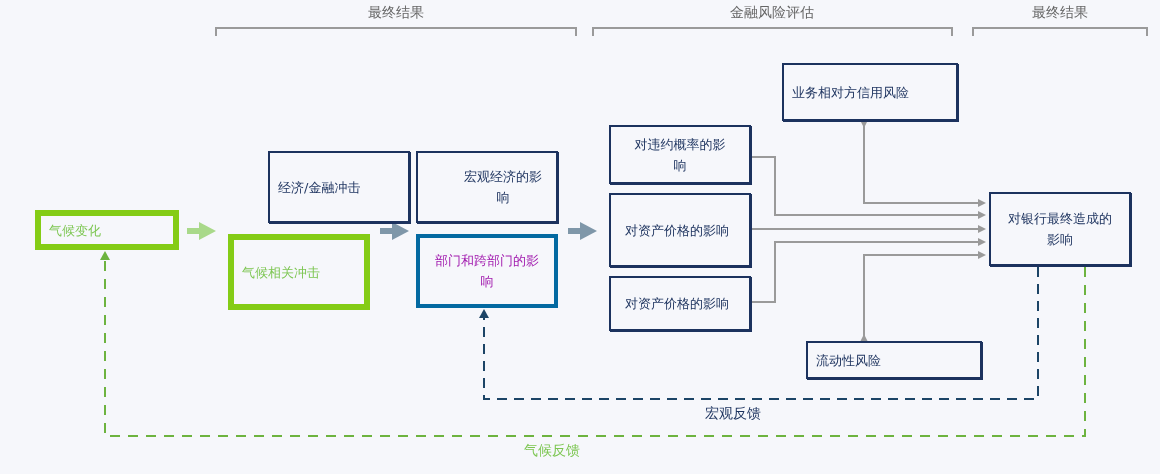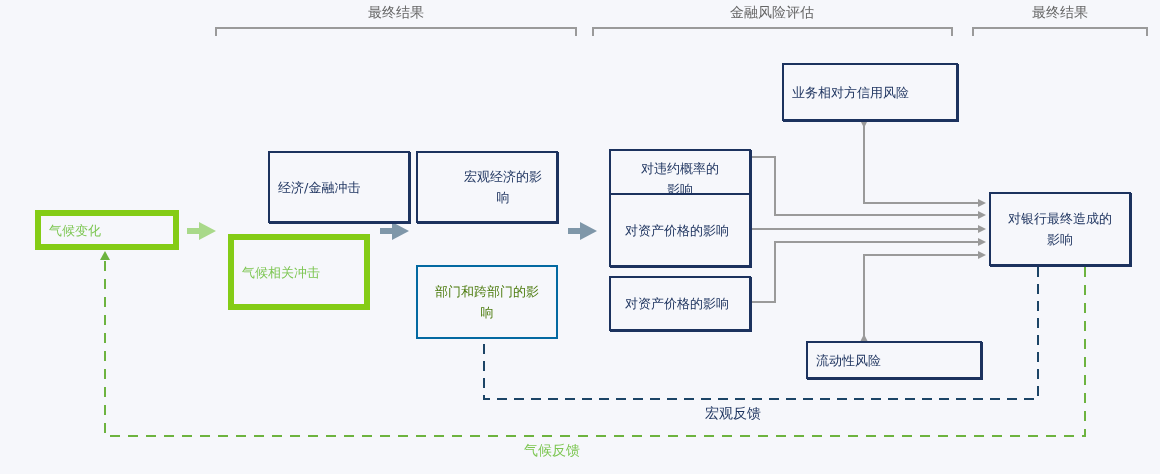--- a/index.html
+++ b/index.html
@@ -3,21 +3,21 @@
 <meta charset="utf-8">
 <style>
   html, body { margin:0; padding:0; }
   body { width:1160px; height:474px; background:#f6f7fb; position:relative; overflow:hidden;
          font-family:"DejaVu Sans", sans-serif; }
   .hdr { position:absolute; top:4px; font-size:14px; color:#666; text-align:center; }
   .bracket { position:absolute; top:27px; height:9px; border:2px solid #9a9a9a; border-bottom:none; box-sizing:border-box; }
   .box { position:absolute; box-sizing:border-box; display:flex; align-items:center; justify-content:flex-start;
          text-align:center; font-size:13px; line-height:21px; background:#f6f7fb; padding:0 8px; }
   .navy { border:2px solid #1c325e; color:#1c325e; box-shadow:1px 1px 0 #1c325e; }
-  .green { border:2px solid #0369a1; color:#4d7c0f;margin-top:31px; }
+  .green { border:4px solid #0369a1; color:#a21caf; }
   .green-thin { border:6px solid #84cc16; color:#7cc651; }
   .lbl { position:absolute; font-size:14px;font-family:Liberation Serif, serif; }
   svg.lines { position:absolute; left:0; top:0; }
 </style>
 </head>
 <body>
 
 <div class="hdr" style="left:216px;width:360px;">最终结果</div>
 <div class="bracket" style="left:215px;width:362px;"></div>
 <div class="hdr" style="left:592px;width:360px;">金融风险评估</div>
@@ -75,21 +75,21 @@
   <span>气候相关冲击</span>
 </div>
 
 <div class="box navy" style="left:416px;top:151px;width:142px;height:72px;padding-left:40px;">
   <span>宏观经济的影响</span>
 </div>
 <div class="box green" style="left:416px;top:234px;width:142px;height:74px;padding:0 14px;">
   <span>部门和跨部门的影响</span>
 </div>
 
-<div class="box navy" style="left:609px;top:125px;width:142px;height:59px;padding:0 28px;margin-top:24px;">
+<div class="box navy" style="left:609px;top:125px;width:142px;height:59px;padding:0 22px;">
   <span>对违约概率的影响</span>
 </div>
 <div class="box navy" style="left:609px;top:193px;width:142px;height:74px;padding:0 14px;">
   <span>对资产价格的影响</span>
 </div>
 <div class="box navy" style="left:609px;top:276px;width:142px;height:55px;padding:0 14px;">
   <span>对资产价格的影响</span>
 </div>
 
 <div class="box navy" style="left:782px;top:63px;width:176px;height:58px;">

